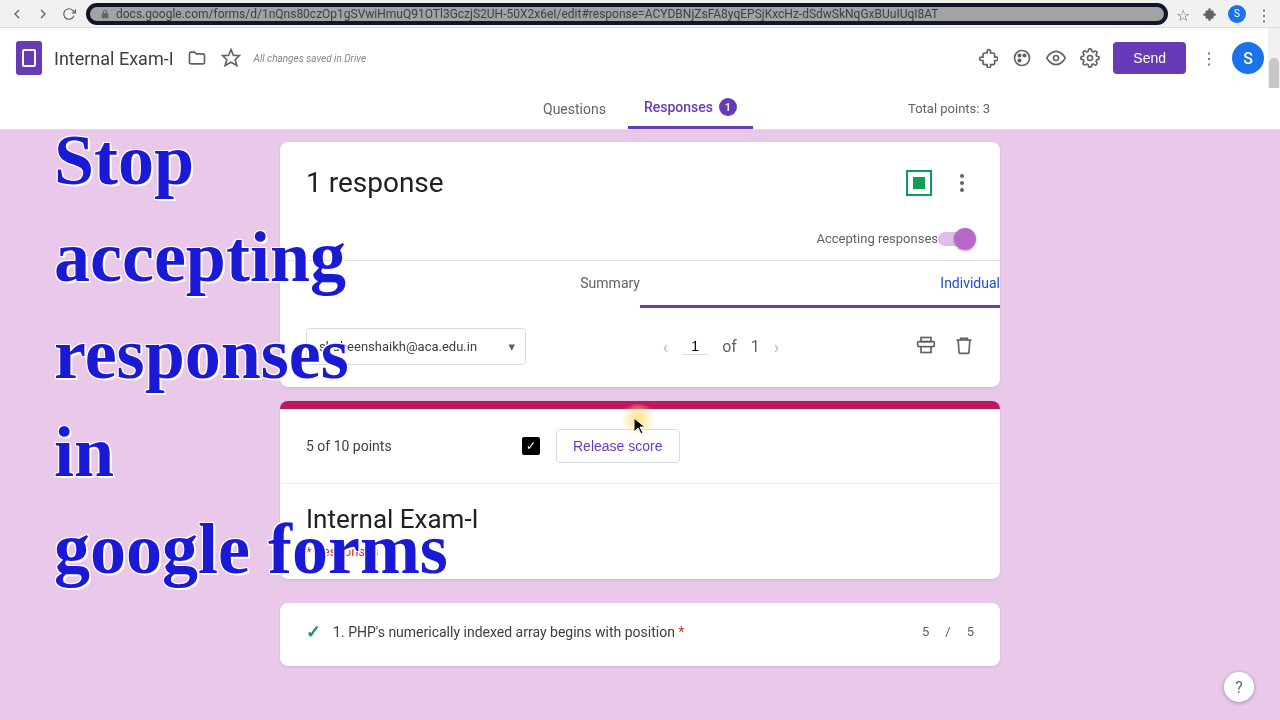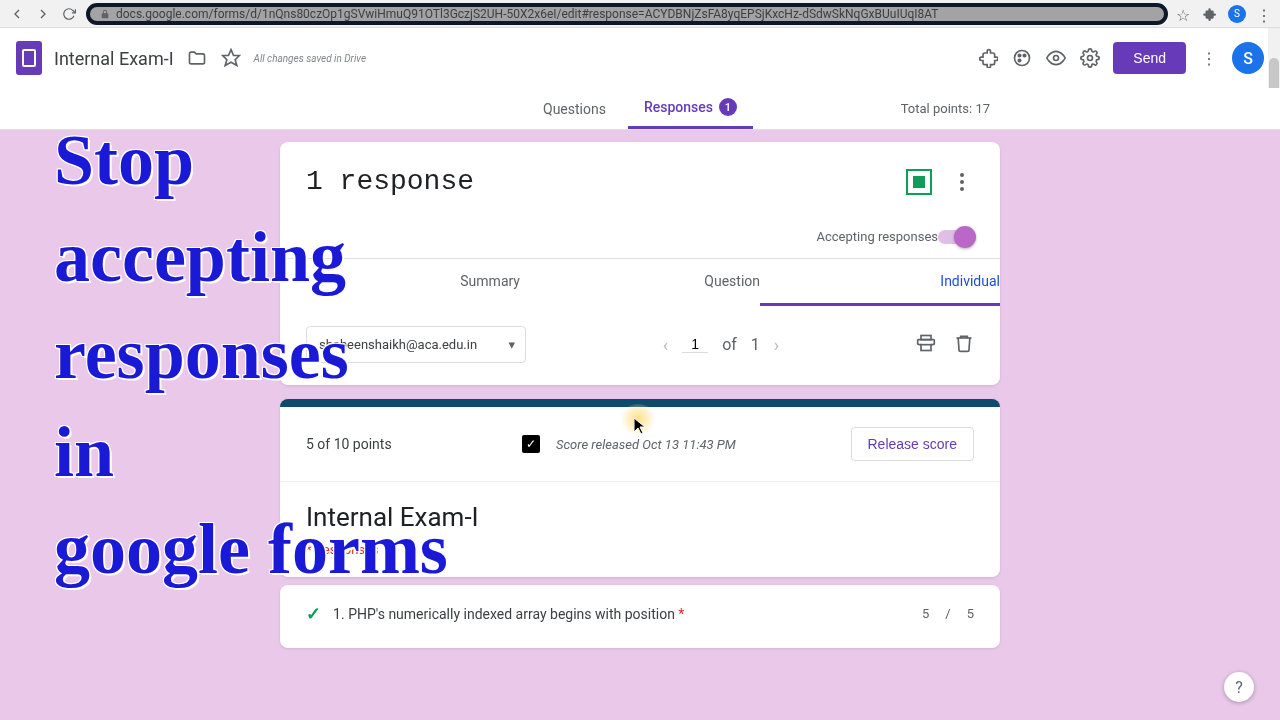--- a/index.html
+++ b/index.html
@@ -83,21 +83,21 @@
     overflow-y:auto;
     padding: 12px 0 0 0;
     display:flex; flex-direction:column; align-items:center;
     position:relative;
   }
   .card {
     width: 720px; background:#fff; border-radius:8px;
     box-shadow: 0 1px 3px rgba(0,0,0,0.1);
     margin-bottom: 14px;
   }
-  .card-top { padding: 24px 26px 10px 26px; font-family: Liberation Mono, monospace; }
+  .card-top { padding: 24px 26px 10px 26px; }
   .resp-head { display:flex; align-items:center; }
   .resp-title { font-size: 28px; color:#202124; flex:1;}
   .sheets-icon {
     width:26px;height:26px;border:2px solid #0f9d58; display:flex;align-items:center;justify-content:center;
   }
   .sheets-icon::before{content:"";width:12px;height:12px;background:#0f9d58;}
   .kebab { width:24px;display:flex;flex-direction:column;align-items:center;gap:3px;margin-left:18px;}
   .kebab span{width:4px;height:4px;border-radius:50%;background:#5f6368;}
   .accepting-row { display:flex; justify-content:flex-end; align-items:center; padding: 22px 26px 14px 26px; font-size:13px; color:#5f6368;}
   .toggle {
@@ -114,21 +114,21 @@
   .email-select {
     border:1px solid #dadce0; border-radius:4px; padding:10px 30px 10px 12px;
     font-size:13px; color:#3c4043; position:relative; width:220px;
   }
   .email-select::after{content:"▾"; position:absolute; right:10px; color:#5f6368;}
   .pager { flex:1; display:flex; align-items:center; justify-content:center; gap:14px; color:#5f6368;}
   .pager .chev { color:#bdbdbd; font-size:18px;}
   .pager-num { width:26px; border:none; border-bottom:1px solid #dadce0; text-align:center; font-size:14px;}
   .action-icon { font-size:18px; color:#5f6368;}
   
-  .score-card { width:720px; background:#fff; border-radius:8px; box-shadow:0 1px 3px rgba(0,0,0,0.1); margin-bottom:8px; border-top:8px solid #0c4a6e; overflow:hidden;}
+  .score-card { width:720px; background:#fff; border-radius:8px; box-shadow:0 1px 3px rgba(0,0,0,0.1); margin-bottom:24px; border-top:8px solid #be185d; overflow:hidden;}
   .score-row { display:flex; align-items:center; padding: 20px 26px; gap:16px; border-bottom:1px solid #eee;}
   .points-txt { font-size:14px; color:#3c4043; flex:0 0 200px;}
   .check-released { width:18px;height:18px;background:#000;display:flex;align-items:center;justify-content:center;color:#fff;font-size:12px;border-radius:2px;}
   .released-txt { font-size:13px; color:#5f6368; flex:1; font-style:italic;}
   .release-btn { border:1px solid #dadce0; color:#673ab7; background:#fff; padding:8px 16px; border-radius:4px; font-size:14px; font-weight:500;}
   .form-title-section { padding: 20px 26px;}
   .internal-title { font-size:26px; color:#202124; margin-bottom:10px;}
   .required-txt { font-size:13px; color:#d93025;}
   .required-txt::before{content:"* "; color:#d93025;}
   
@@ -255,21 +255,21 @@
 </div>
 
 <div class="tabs-row">
   <div class="form-tab">
     <span>Questions</span>
   </div>
   <div class="form-tab active">
     <span>Responses</span>
     <span class="badge">1</span>
   </div>
-  <div class="total-points">Total points: 17</div>
+  <div class="total-points">Total points: 3</div>
 </div>
 
 <div class="canvas">
 
   <div class="card">
     <div class="card-top">
       <div class="resp-head">
         <div class="resp-title">1 response</div>
         <div class="sheets-icon"></div>
         <div class="kebab">
@@ -278,21 +278,20 @@
             <span></span>
           </div>
       </div>
     </div>
     <div class="accepting-row">
       <span>Accepting responses</span>
       <div class="toggle"></div>
     </div>
     <div class="subtabs">
       <div class="subtab">Summary</div>
-      <div class="subtab">Question</div>
       <div class="subtab active">Individual</div>
     </div>
     <div class="indiv-bar">
       <div class="email-select">
         <span>shaheenshaikh@aca.edu.in</span>
       </div>
       <div class="pager">
         <span class="chev">‹</span>
         <input class="pager-num" value="1" style="">
         <span>of</span>
@@ -313,21 +312,20 @@
             <path d="M19 6l-1 14a2 2 0 0 1-2 2H8a2 2 0 0 1-2-2L5 6"></path>
           </svg>
       </div>
     </div>
   </div>
 
   <div class="score-card">
     <div class="score-row">
       <div class="points-txt">5 of 10 points</div>
       <div class="check-released">✓</div>
-      <div class="released-txt">Score released Oct 13 11:43 PM</div>
       <button class="release-btn">Release score</button>
     </div>
     <div class="form-title-section">
       <div class="internal-title">Internal Exam-I</div>
       <div class="required-txt">Responses</div>
     </div>
   </div>
 
   <div class="q-card">
     <span class="check-correct">✓</span>

